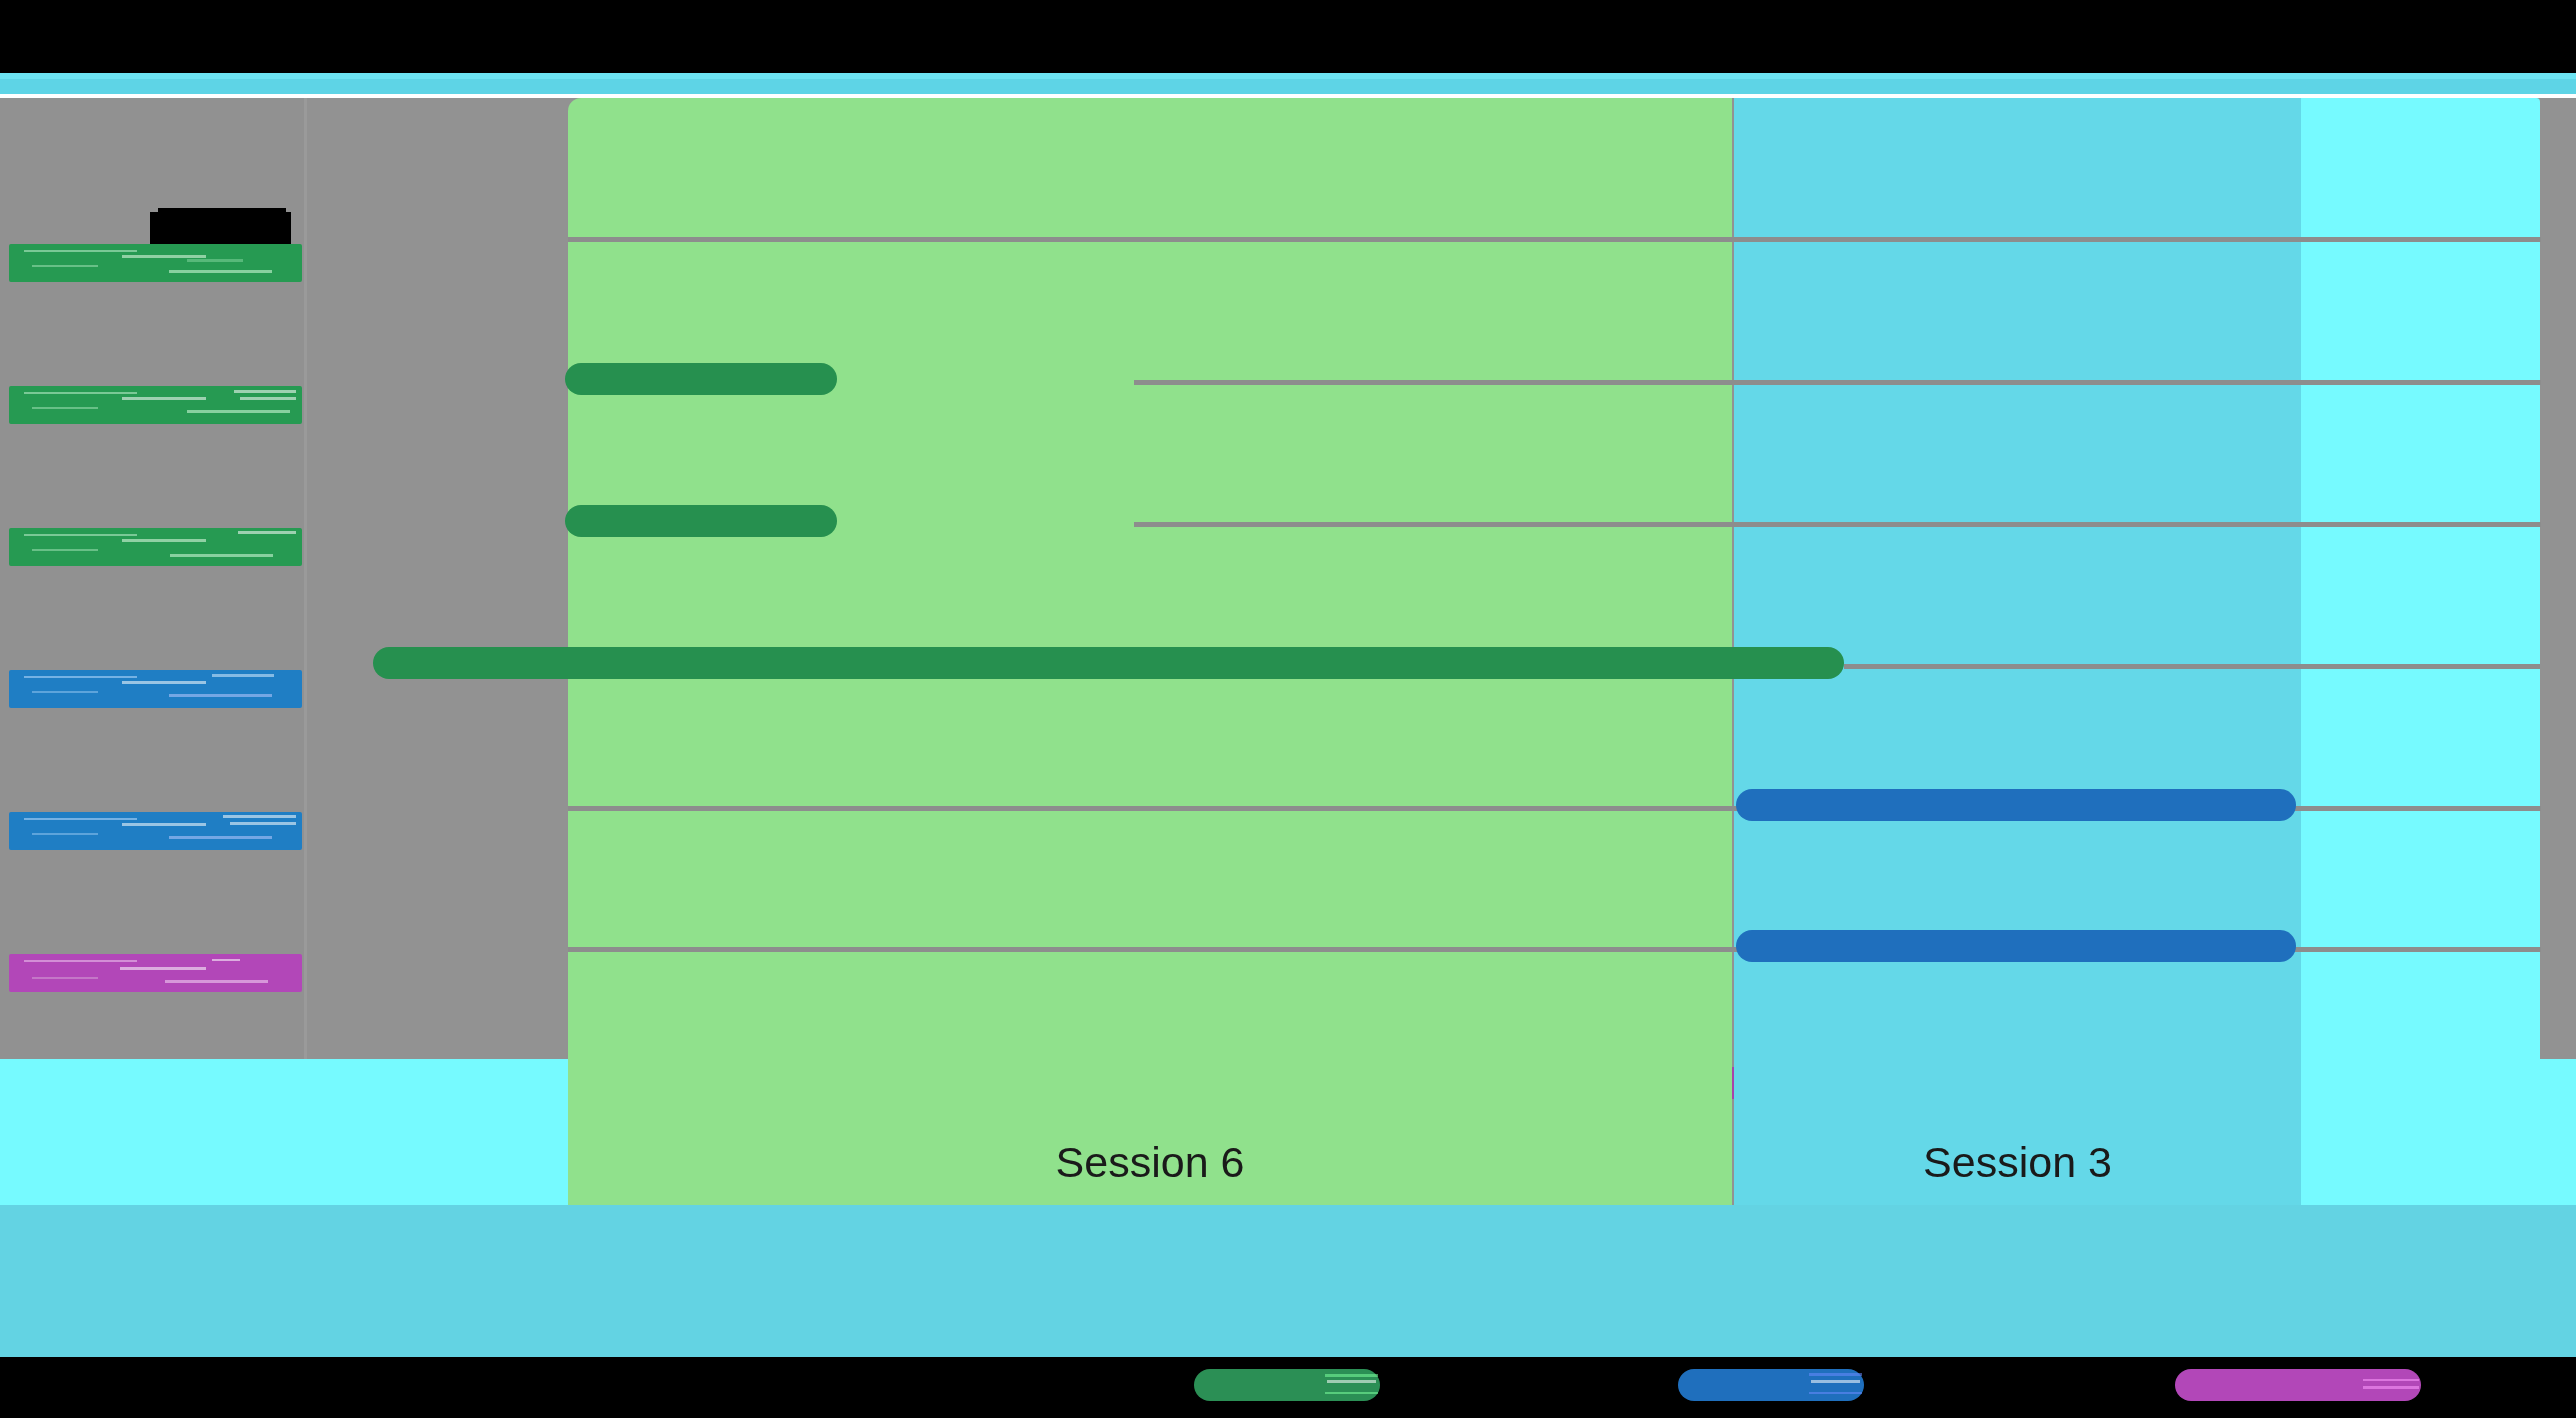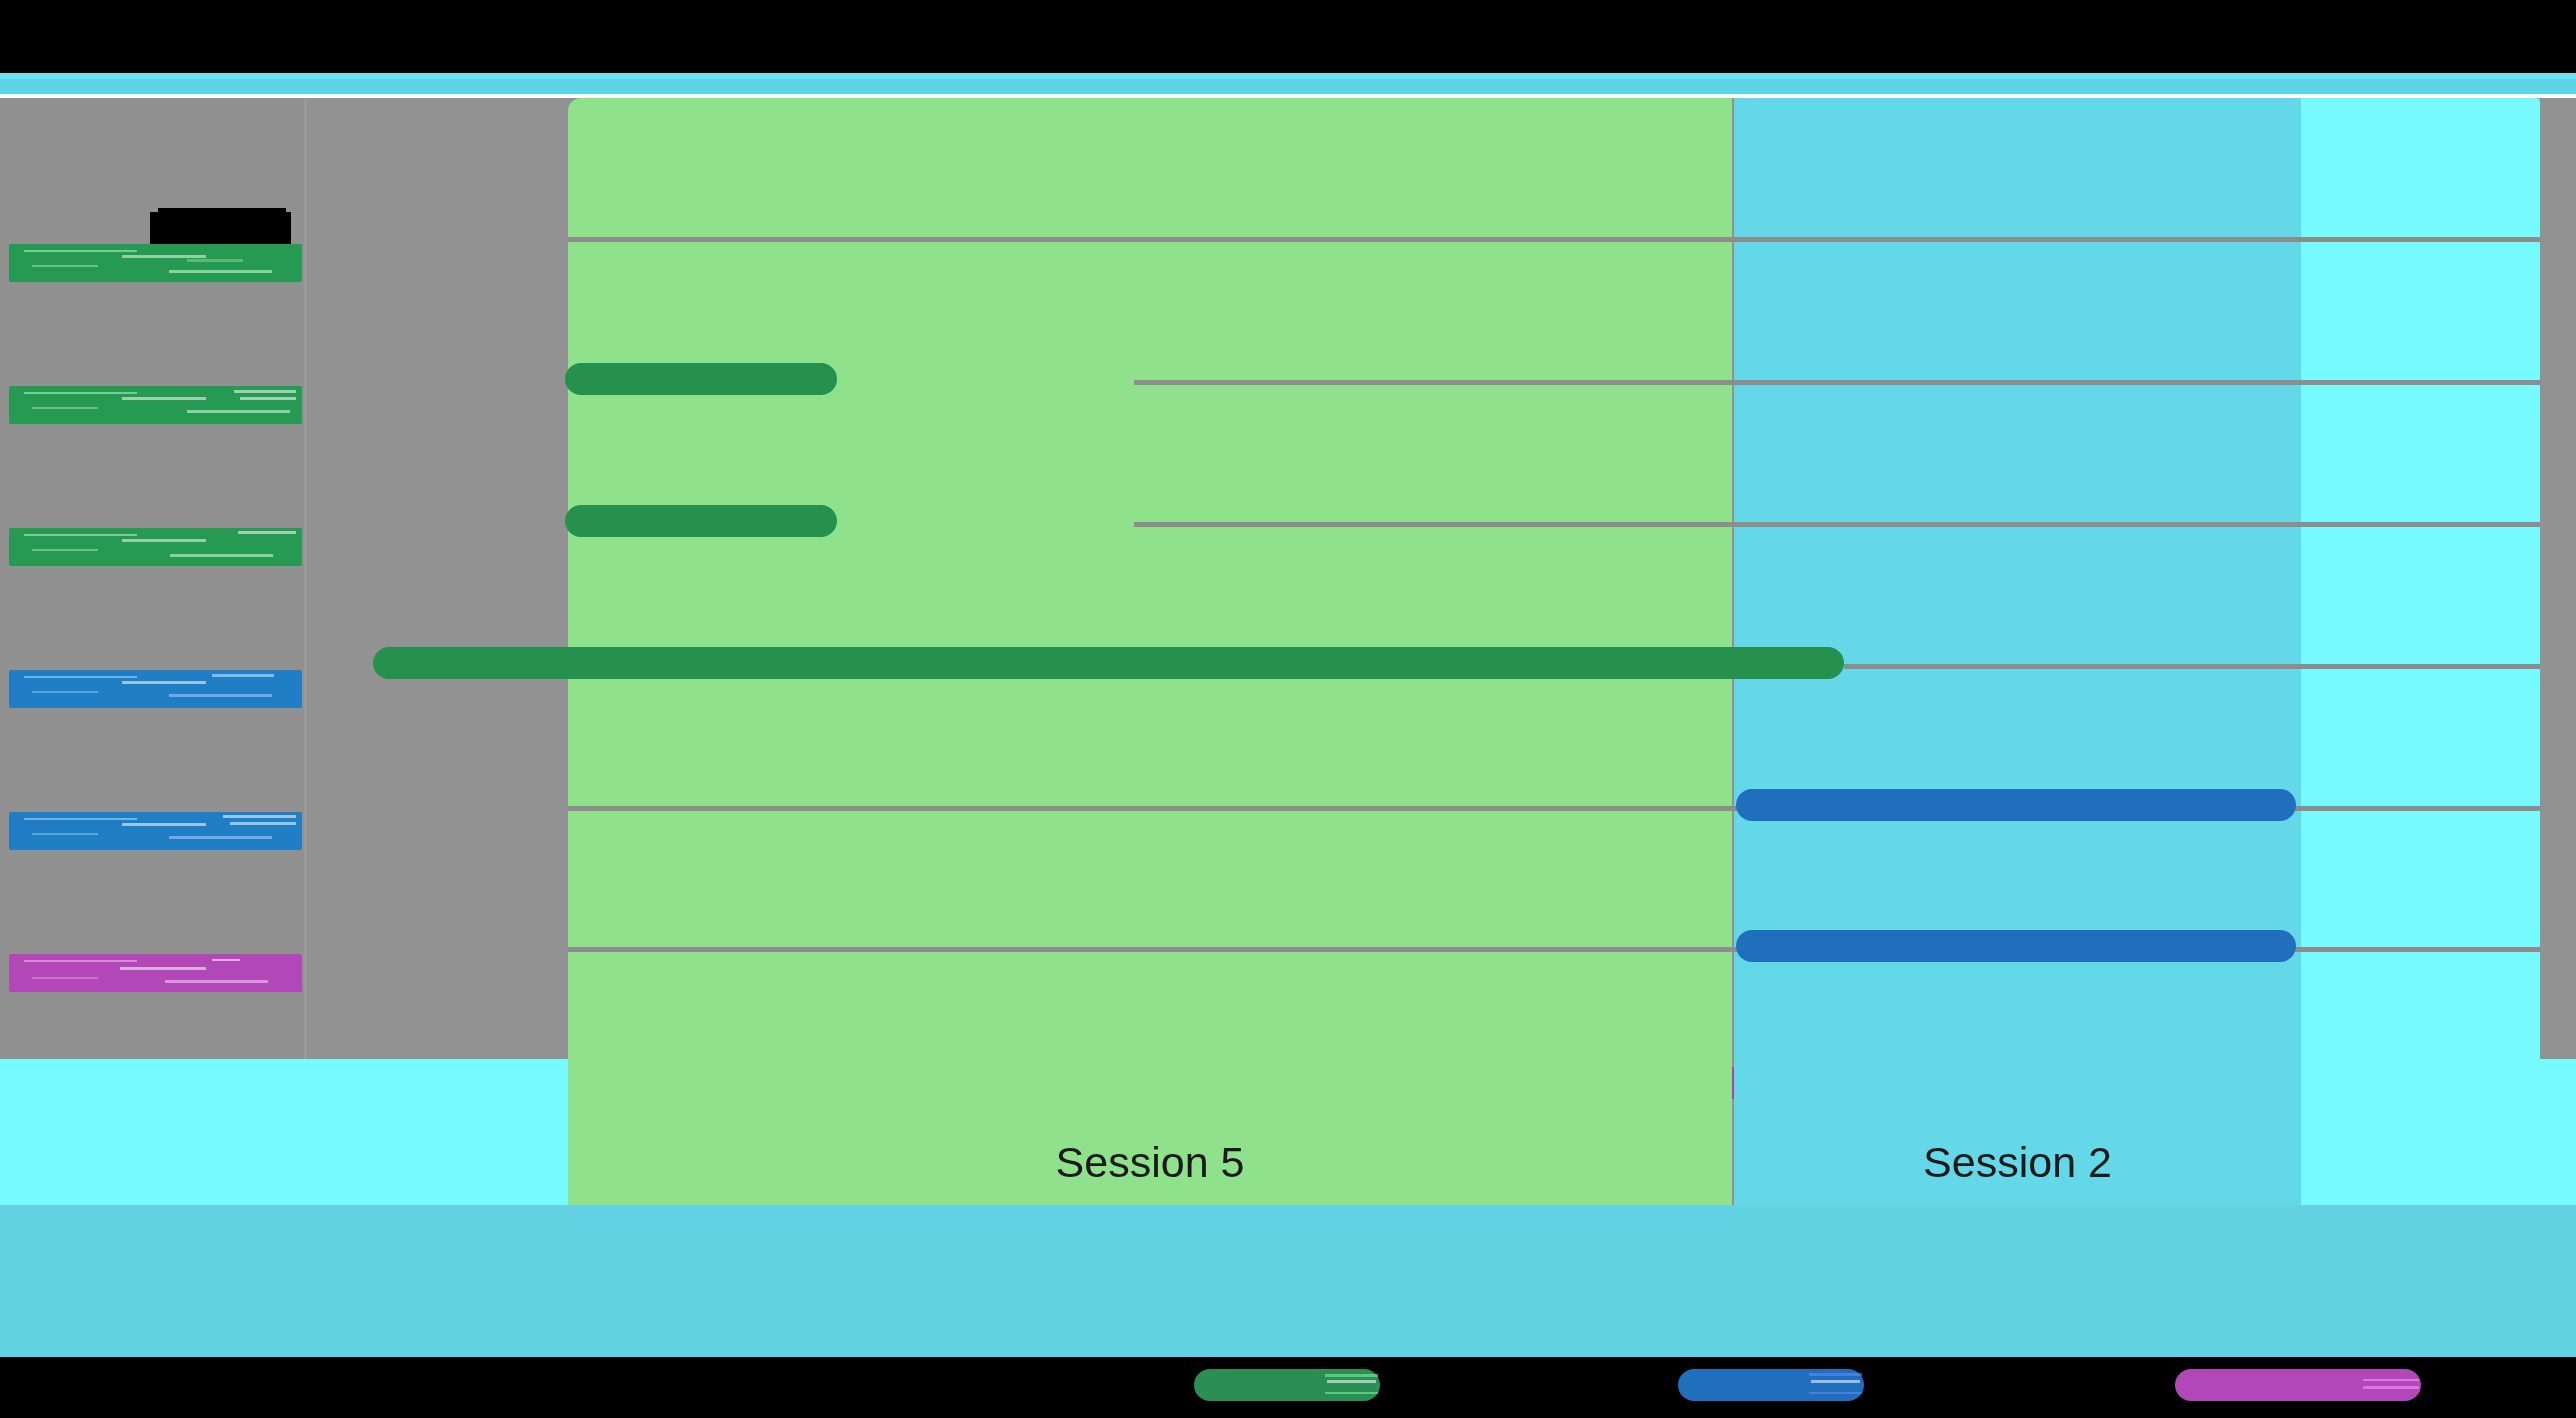--- a/index.html
+++ b/index.html
@@ -168,22 +168,22 @@
 
   </div>
 
   <div class="capstrip" style="top:1059px;">
     <div class="cap-left"></div>
     <div class="cap-s1"></div>
     <div class="cap-s2"></div>
     <div class="cap-s3"></div>
     <div class="cap-right"></div>
 
-    <div class="captxt" style="left:568px;width:1164px;">Session 5</div>
-    <div class="captxt" style="left:1734px;width:567px;">Session 2</div>
+    <div class="captxt" style="left:568px;width:1164px;">Session 6</div>
+    <div class="captxt" style="left:1734px;width:567px;">Session 3</div>
   </div>
 
   <div id="footer"></div>
   <div id="footbar">
     <div class="legend-pill lg-green" style="left:1194px;top:12.2px;width:186px;">
       <div class="scrib" style="left:131px;top:4.7px;width:53px;background:#7bff9c;"></div>
       <div class="scrib" style="left:133px;top:11.3px;width:49px;background:#ffffff;"></div>
       <div class="scrib" style="left:131px;top:22.5px;width:53px;background:#7bff9c;"></div>
     </div>
     <div class="legend-pill lg-blue" style="left:1678px;top:12.2px;width:186px;">

